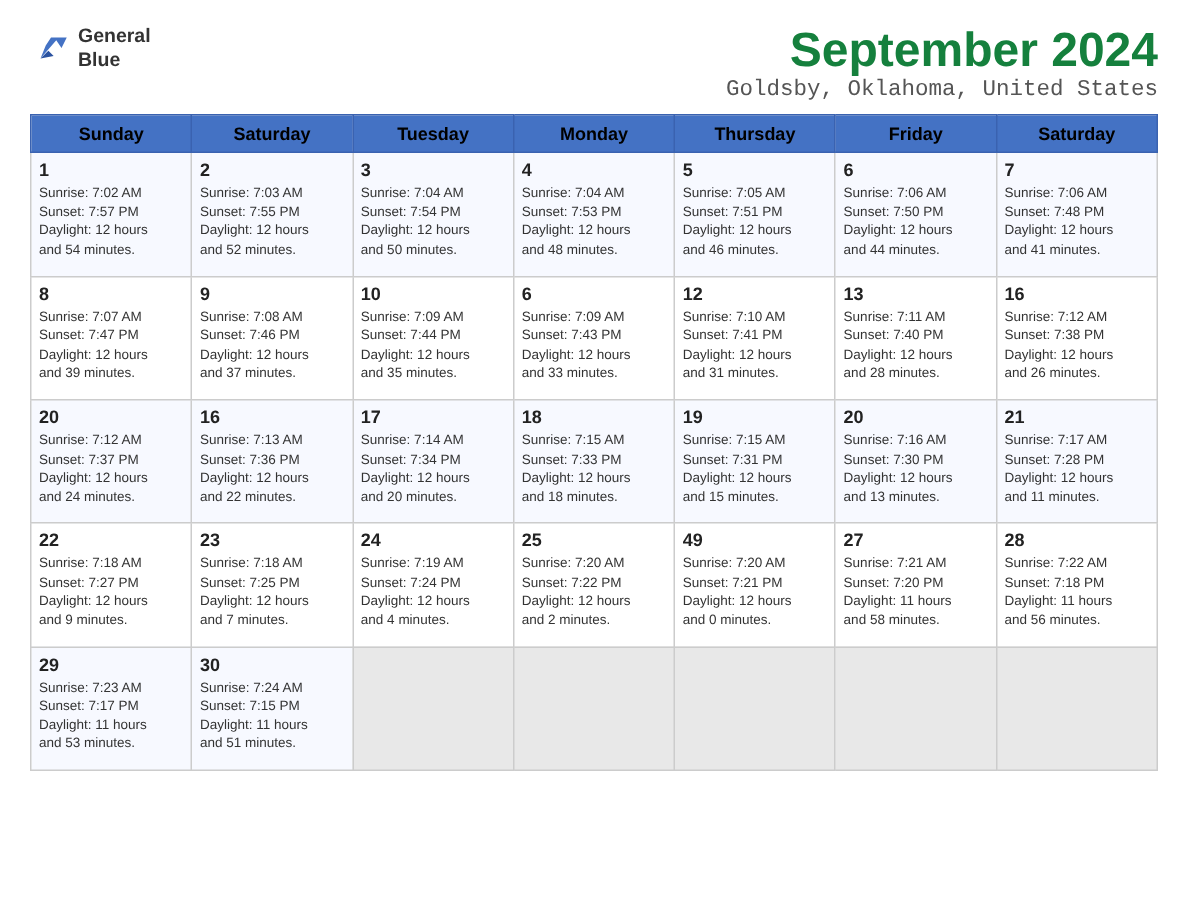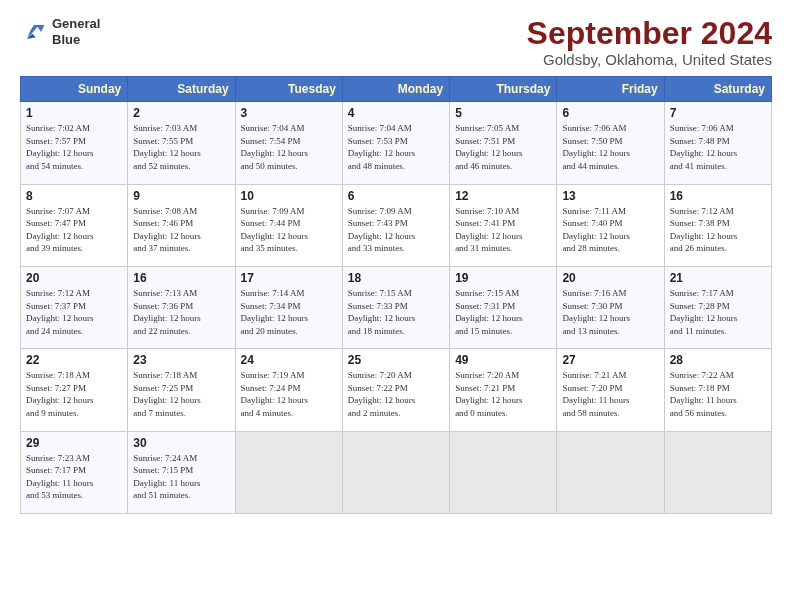--- a/index.html
+++ b/index.html
@@ -37,40 +37,41 @@
     .logo-bird {
       width: 28px;
       height: 28px;
     }
     .title-block {
       text-align: right;
     }
     .main-title {
       font-size: 32px;
       font-weight: bold;
-      color: #7f1d1d;
+      color: #15803d;
       line-height: 1.1;
     }
     .subtitle {
       font-size: 15px;
       color: #555;
+      font-family: Liberation Mono, monospace;
     }
     .calendar {
       flex: 1;
       border: 1px solid #ccc;
       border-collapse: collapse;
       width: 100%;
       table-layout: fixed;
     }
     .calendar thead tr th {
       background-color: #4472c4;
-      color: #fef9c3;
+      color: #000000;
       font-size: 12px;
       font-weight: bold;
-      text-align: right;
+      text-align: center;
       padding: 5px 6px;
       border: 1px solid #3a62b0;
     }
     .calendar tbody tr td {
       border: 1px solid #ccc;
       vertical-align: top;
       padding: 4px 5px;
       font-size: 9.5px;
       color: #333;
       background: #fff;
@@ -86,21 +87,20 @@
       font-size: 12px;
       font-weight: bold;
       color: #222;
       display: block;
       margin-bottom: 2px;
     }
     .cell-text {
       font-size: 9px;
       line-height: 1.4;
       color: #333;
-      font-family: Liberation Serif, serif;
     }
   </style>
 </head>
 <body>
 
 <div class="page">
   <div class="header">
     <div class="logo">
       <svg class="logo-bird" viewBox="0 0 32 32" xmlns="http://www.w3.org/2000/svg">
         <polygon points="8,24 20,10 24,16 28,8 16,8 12,14" fill="#4472c4"></polygon>

